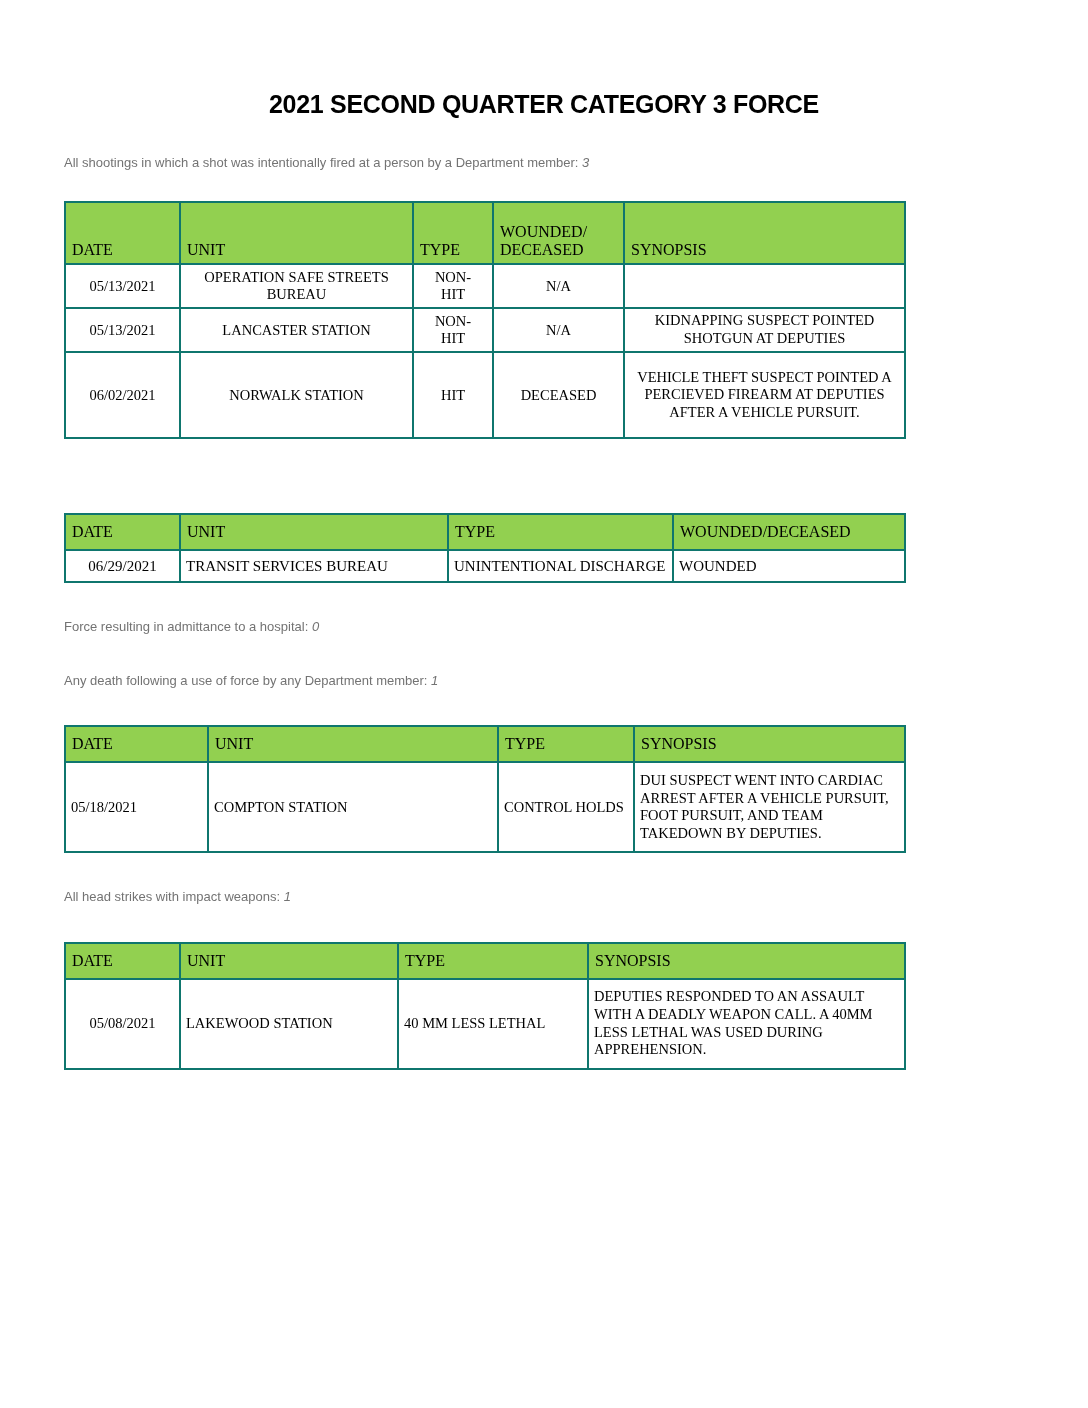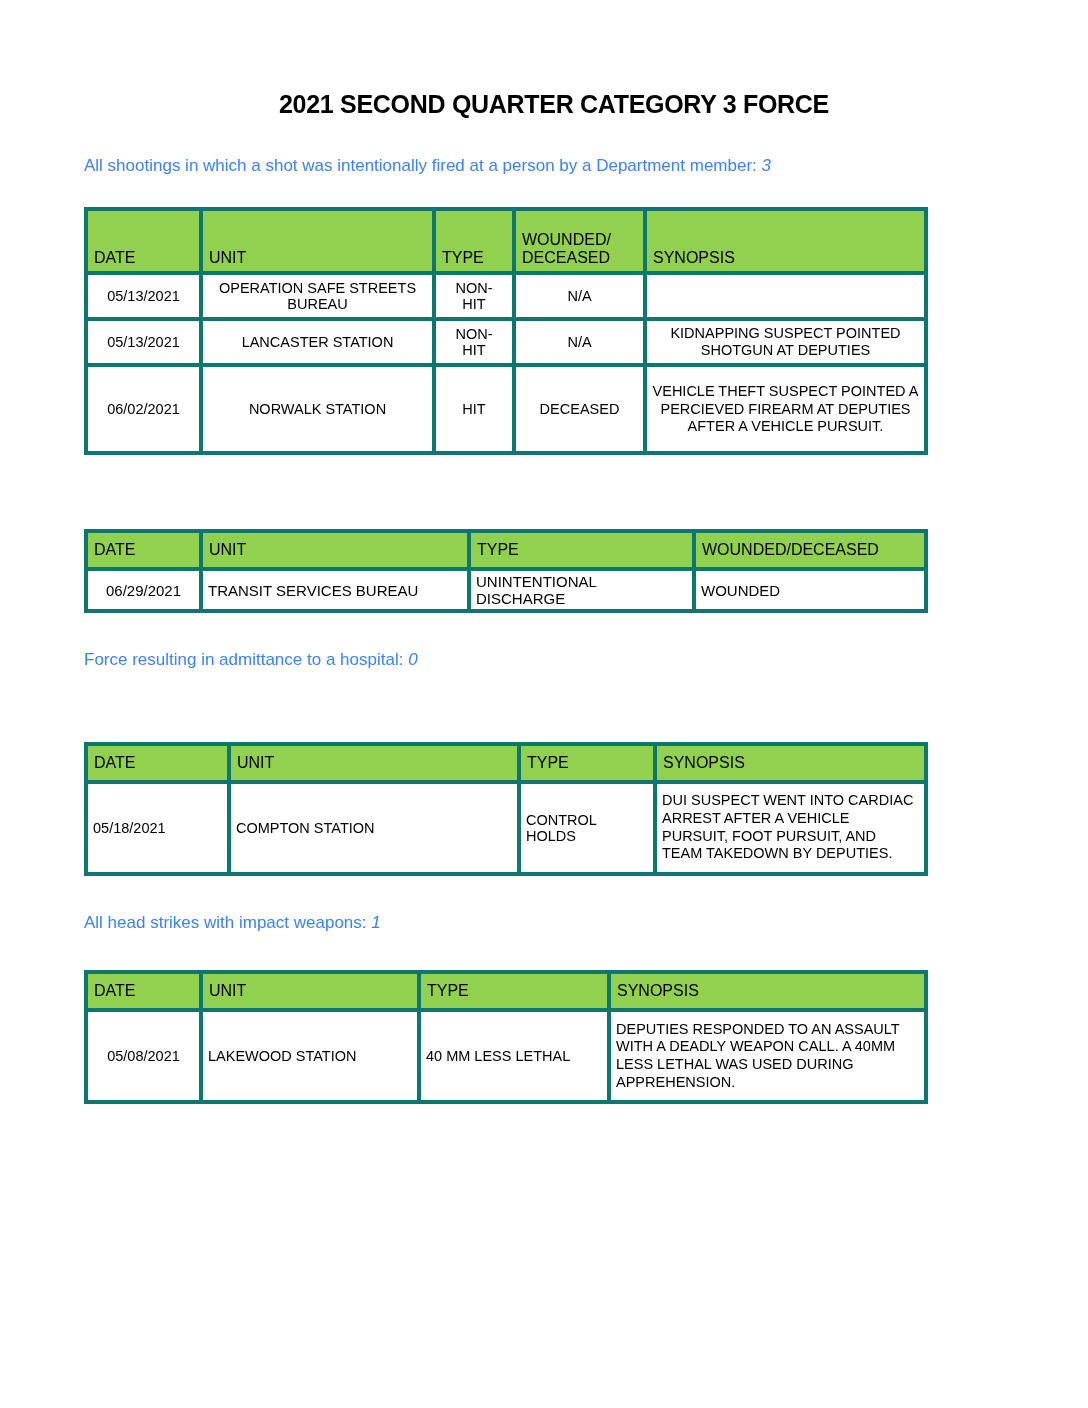--- a/index.html
+++ b/index.html
@@ -12,56 +12,56 @@
     height: 1408px;
     font-family: "Liberation Sans", sans-serif;
     color: #000000;
     position: relative;
     overflow: hidden;
   }
   .page {
     box-sizing: border-box;
     width: 1088px;
     height: 1408px;
-    padding: 72px 64px 40px 84px;
+    padding: 72px 64px 40px 64px;
   }
   h1.doc-title {
     font-size: 25px;
     font-weight: bold;
     text-align: center;
     letter-spacing: -0.3px;
     margin: 18px 0 0 0;
     font-family: "Liberation Sans", sans-serif;
   }
   .para {
-    font-size: 17px;
+    font-size: 13px;
     line-height: 1.55;
     margin: 0;
-    color: #3b82f6;
+    color: #737373;
   }
   .para .val {
     font-style: italic;
   }
   .spacer-28 { height: 28px; }
   .spacer-34 { height: 34px; }
   .spacer-40 { height: 40px; }
   .spacer-46 { height: 46px; }
 
   table.dt {
     border-collapse: collapse;
     table-layout: fixed;
     width: 840px;
     margin: 0;
   }
   table.dt td, table.dt th {
-    border: 4px solid #0f766e;
+    border: 2px solid #0f766e;
     padding: 2px 5px;
     font-size: 14.5px;
     vertical-align: middle;
-    font-family: Liberation Sans, sans-serif;
+    font-family: Liberation Serif, serif;
   }
   table.dt thead th {
     background: #92d050;
     font-weight: normal;
     text-align: left;
     vertical-align: bottom;
     font-size: 16px;
     padding: 4px 6px;
   }
   .c-center { text-align: center; }
@@ -190,20 +190,24 @@
 
   <div class="spacer-34"></div>
 
   <p class="para">
     <span>Force resulting in admittance to a hospital:</span>
     <span class="val">0</span>
   </p>
 
   <div class="spacer-34"></div>
 
+  <p class="para">
+    <span>Any death following a use of force by any Department member:</span>
+    <span class="val">1</span>
+  </p>
 
   <div class="spacer-34"></div>
 
   <table class="dt" id="table-death">
     <colgroup>
       <col style="width:143px">
       <col style="width:290px">
       <col style="width:136px">
       <col style="width:271px">
     </colgroup>

